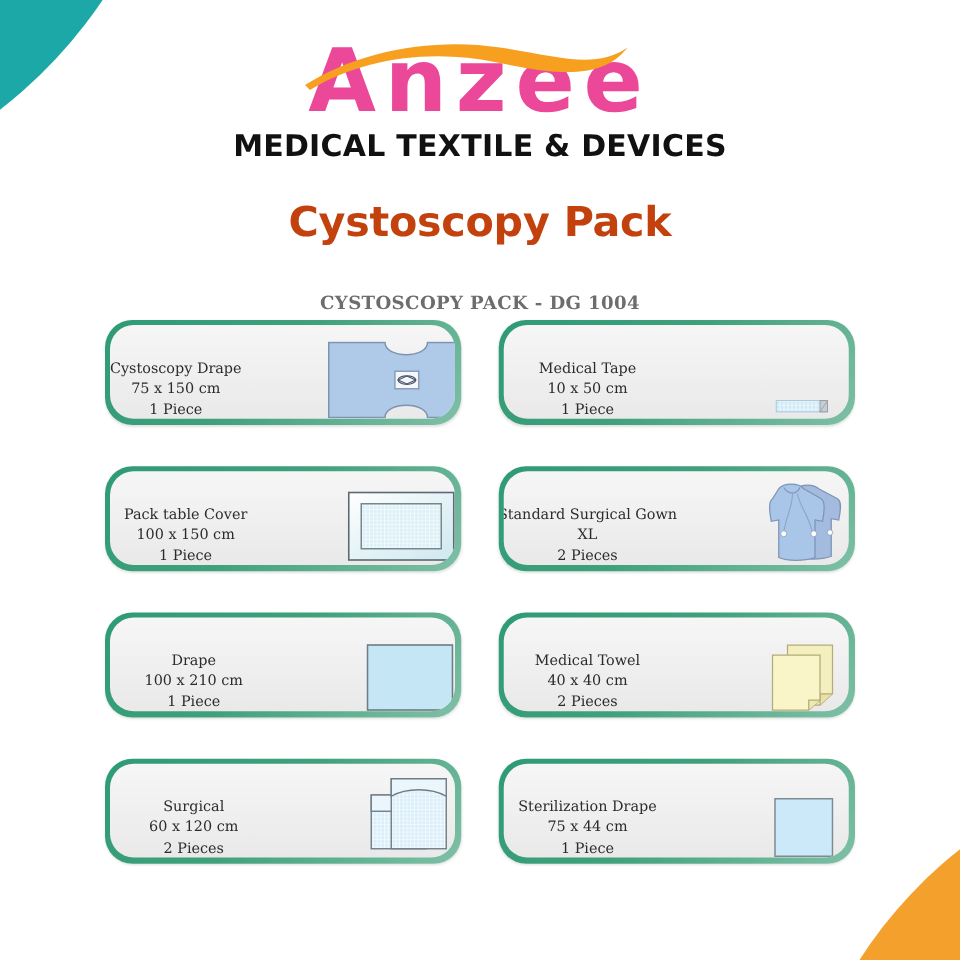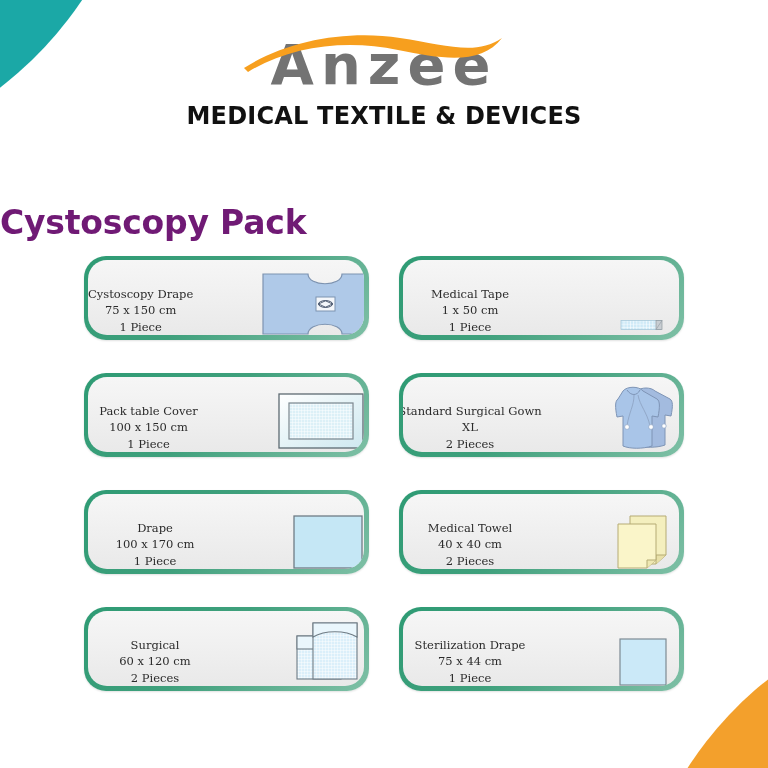--- a/index.html
+++ b/index.html
@@ -57,23 +57,23 @@
     height: 62px;
     width: 288px;
   }
   .logo-text {
     position: absolute;
     left: 0; top: 0;
     width: 288px;
     height: 62px;
     line-height: 62px;
     font-family: "DejaVu Sans", sans-serif;
-    font-size: 56px;
+    font-size: 70px;
     font-weight: bold;
-    color: #737373;
+    color: #ec4899;
     letter-spacing: 7px;
     z-index: 3;
   }
   .logo-swoosh {
     position: absolute;
     left: 0;
     top: 0;
     width: 288px;
     height: 46px;
     z-index: 4;
@@ -85,27 +85,27 @@
     font-weight: bold;
     color: #111111;
     letter-spacing: 0.2px;
   }
 
   
   .main-title {
     position: absolute;
     left: 0; right: 0;
     top: 158px;
+    text-align: center;
     font-family: "DejaVu Sans", sans-serif;
     font-size: 33px;
     font-weight: bold;
-    color: #701a75;
+    color: #c2410c;
     letter-spacing: -0.2px;
     z-index: 5;
-    margin-top: 45px;
   }
   .sub-title {
     position: absolute;
     left: 0; right: 0;
     top: 234px;
     text-align: center;
     font-family: "DejaVu Serif", serif;
     font-size: 14.5px;
     font-weight: bold;
     color: #6D6D6D;
@@ -187,20 +187,21 @@
     <div class="logo-mark">
       <div class="logo-text">Anzee</div>
       <svg class="logo-swoosh" viewBox="0 0 288 46">
         <path d="M4 34 C 48 6, 108 -4, 160 4 C 206 11, 236 22, 262 4 C 242 30, 206 26, 158 16 C 106 5, 50 12, 8 38 Z" fill="#F79F1E"></path>
       </svg>
     </div>
     <div class="logo-sub">MEDICAL TEXTILE &amp; DEVICES</div>
   </div>
 
   <div class="main-title">Cystoscopy Pack</div>
+  <div class="sub-title">CYSTOSCOPY PACK - DG 1004</div>
 
   <div class="grid">
 
     <div class="card">
       <div class="card-inner">
         <div class="card-text">
           <div class="ln">Cystoscopy Drape</div>
           <div class="ln">75 x 150 cm</div>
           <div class="ln">1 Piece</div>
         </div>
@@ -213,21 +214,21 @@
             <path d="M56.5 31 L63.5 27.8 L70.5 31 L63.5 34.2 Z" fill="none" stroke="#45536b" stroke-width="0.9"></path>
           </svg>
         </div>
       </div>
     </div>
 
     <div class="card">
       <div class="card-inner">
         <div class="card-text">
           <div class="ln">Medical Tape</div>
-          <div class="ln">1 x 50 cm</div>
+          <div class="ln">10 x 50 cm</div>
           <div class="ln">1 Piece</div>
         </div>
         <div class="card-divider"></div>
         <div class="card-art">
           <svg width="50" height="20" viewBox="0 0 50 20">
             <defs>
               <pattern id="tapegrid" width="3.2" height="3.2" patternUnits="userSpaceOnUse">
                 <rect width="3.2" height="3.2" fill="#CFEAF7"></rect>
                 <path d="M3.2 0 V3.2 M0 3.2 H3.2" stroke="#ffffff" stroke-width="1"></path>
               </pattern>
@@ -290,21 +291,21 @@
             <circle cx="57" cy="44" r="2.2" fill="#ffffff" stroke="#8fa5c4" stroke-width="0.7"></circle>
           </svg>
         </div>
       </div>
     </div>
 
     <div class="card">
       <div class="card-inner">
         <div class="card-text">
           <div class="ln">Drape</div>
-          <div class="ln">100 x 170 cm</div>
+          <div class="ln">100 x 210 cm</div>
           <div class="ln">1 Piece</div>
         </div>
         <div class="card-divider"></div>
         <div class="card-art">
           <svg width="70" height="54" viewBox="0 0 70 54">
             <rect x="1" y="1" width="68" height="52" fill="#C5E7F5" stroke="#6f7c85" stroke-width="1.3"></rect>
           </svg>
         </div>
       </div>
     </div>

